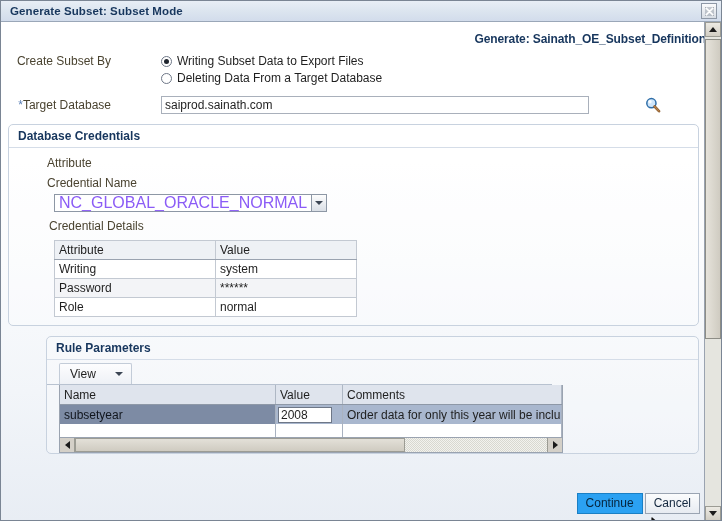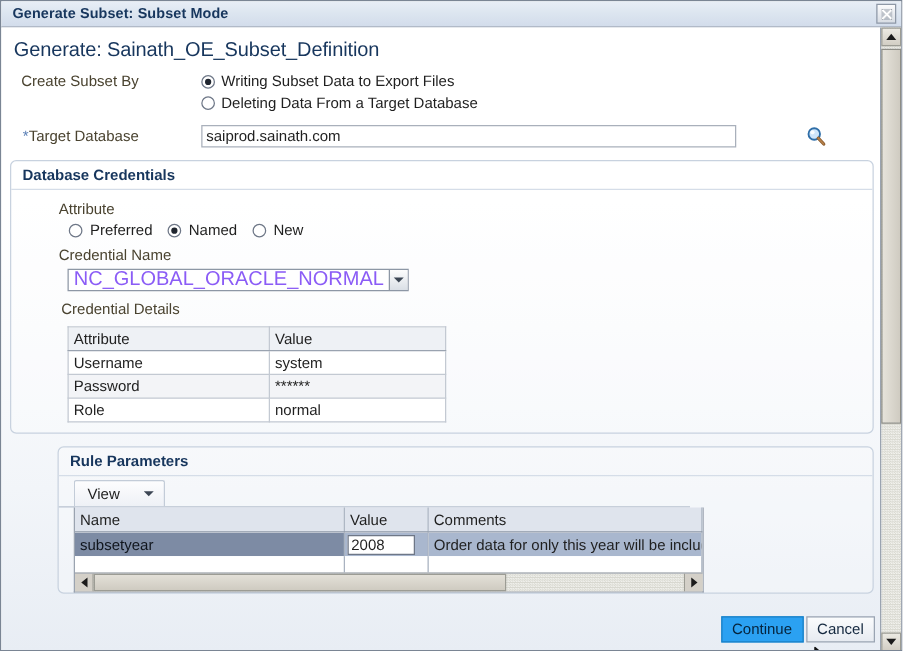--- a/index.html
+++ b/index.html
@@ -66,25 +66,26 @@
     left: 0;
     top: 21px;
     width: 705px;
     height: 499px;
     box-sizing: border-box;
     background: linear-gradient(to bottom, #ffffff 0%, #ffffff 28%, #fafbfd 48%, #f2f5f9 74%, #e8edf4 100%);
     overflow: hidden;
   }
 
   .page-title {
-    font-size: 16px;
-    font-weight: normal;
+    font-size: 12px;
+    font-weight: bold;
     color: #17365d;
     padding: 10px 0 0 10px;
     letter-spacing: -0.1px;
+    text-align: right;
   }
 
   
   .form-area { padding: 8px 0 0 0; }
 
   .frow {
     display: flex;
     align-items: center;
     margin-bottom: 3px;
     gap: 44px;
@@ -515,28 +516,20 @@
       </div>
 
     </div>
 
     <div class="panel">
       <div class="panel-header">Database Credentials</div>
       <div class="panel-body">
 
         <div class="sub-label">Attribute</div>
 
-        <div class="radio-group-inline">
-          <span class="radio"></span>
-          <span class="radio-label">Preferred</span>
-          <span class="radio on"></span>
-          <span class="radio-label">Named</span>
-          <span class="radio"></span>
-          <span class="radio-label">New</span>
-        </div>
 
         <div class="sub-label" style="margin-top:6px;">Credential Name</div>
 
         <div class="select-box">
           <span class="select-value">NC_GLOBAL_ORACLE_NORMAL</span>
           <span class="select-arrow">
             <span class="caret-down"></span>
           </span>
         </div>
 
@@ -545,21 +538,21 @@
         <div class="cd-wrap">
           <table class="cd-table">
             <thead>
               <tr>
                 <th class="cd-col1">Attribute</th>
                 <th>Value</th>
               </tr>
             </thead>
             <tbody>
               <tr>
-                <td class="plain">Username</td>
+                <td class="plain">Writing</td>
                 <td class="plain">system</td>
               </tr>
               <tr>
                 <td class="shade">Password</td>
                 <td class="shade">******</td>
               </tr>
               <tr>
                 <td class="plain">Role</td>
                 <td class="plain">normal</td>
               </tr>

